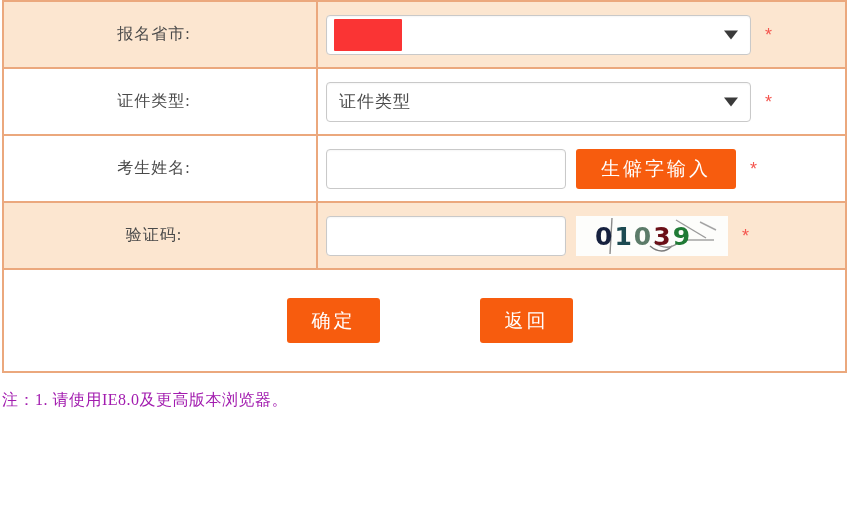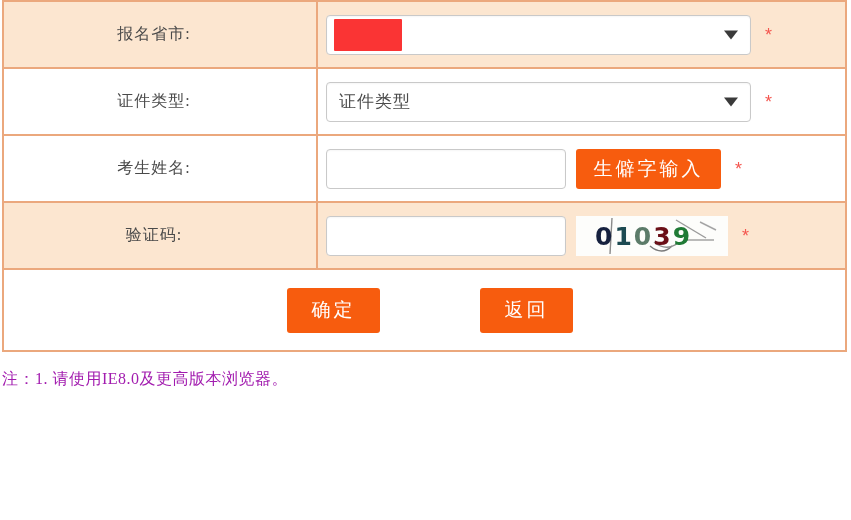--- a/index.html
+++ b/index.html
@@ -131,21 +131,21 @@
     color: #ffffff;
     border: none;
     border-radius: 3px;
     font-family: "Liberation Serif", "DejaVu Serif", serif;
     font-size: 19px;
     letter-spacing: 3px;
     cursor: pointer;
     padding: 0;
   }
   .btn-rare {
-    width: 145px;
+    width: 160px;
     height: 40px;
   }
 
   .req-star {
     color: #f4564f;
     font-size: 18px;
     font-family: "Liberation Sans", sans-serif;
     line-height: 1;
     padding-left: 4px;
   }
@@ -174,21 +174,21 @@
   }
   .captcha-chars span { display: inline-block; }
   .noise {
     position: absolute;
     z-index: 1;
     stroke-width: 1.4;
     fill: none;
   }
 
   
-  tr.action-row { height: 82px; }
+  tr.action-row { height: 103px; }
   tr.action-row td {
     background: #ffffff;
     text-align: left;
   }
   .action-inner {
     display: flex;
     align-items: center;
     padding-left: 283px;
     gap: 100px;
   }

